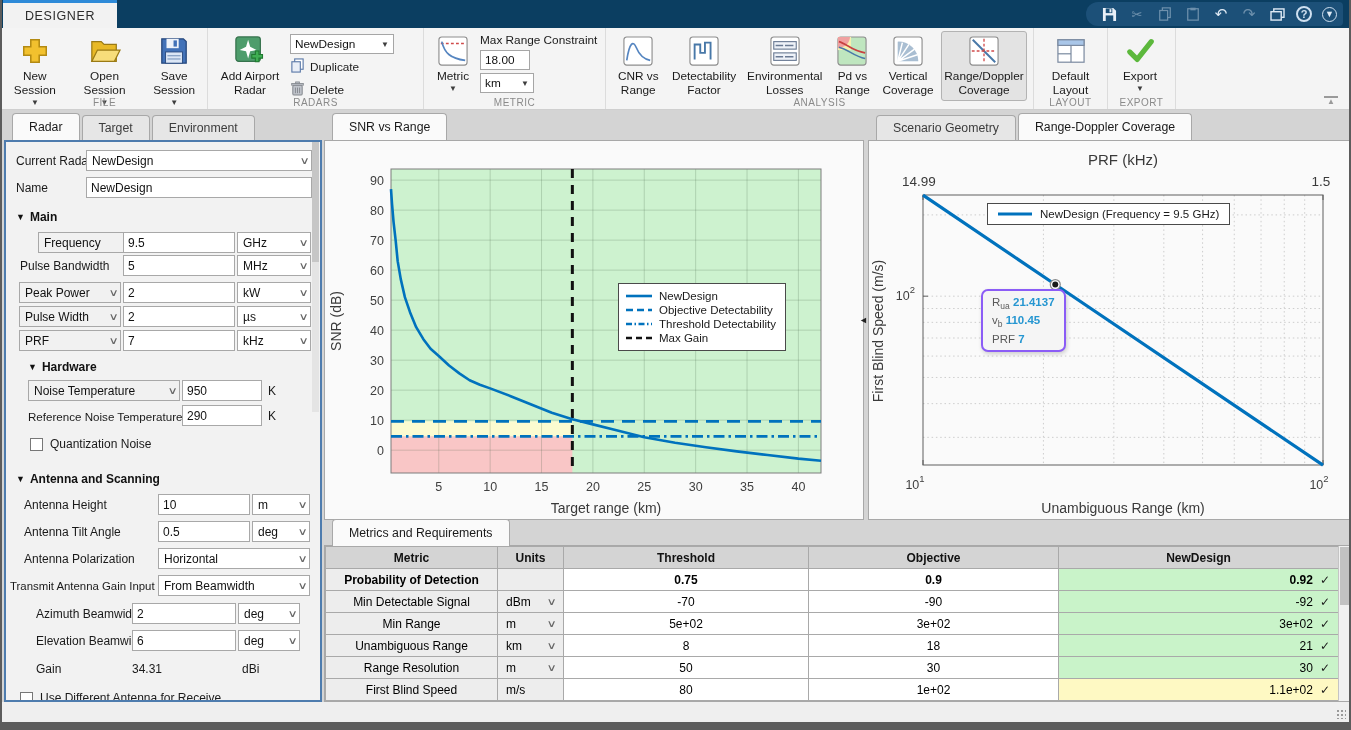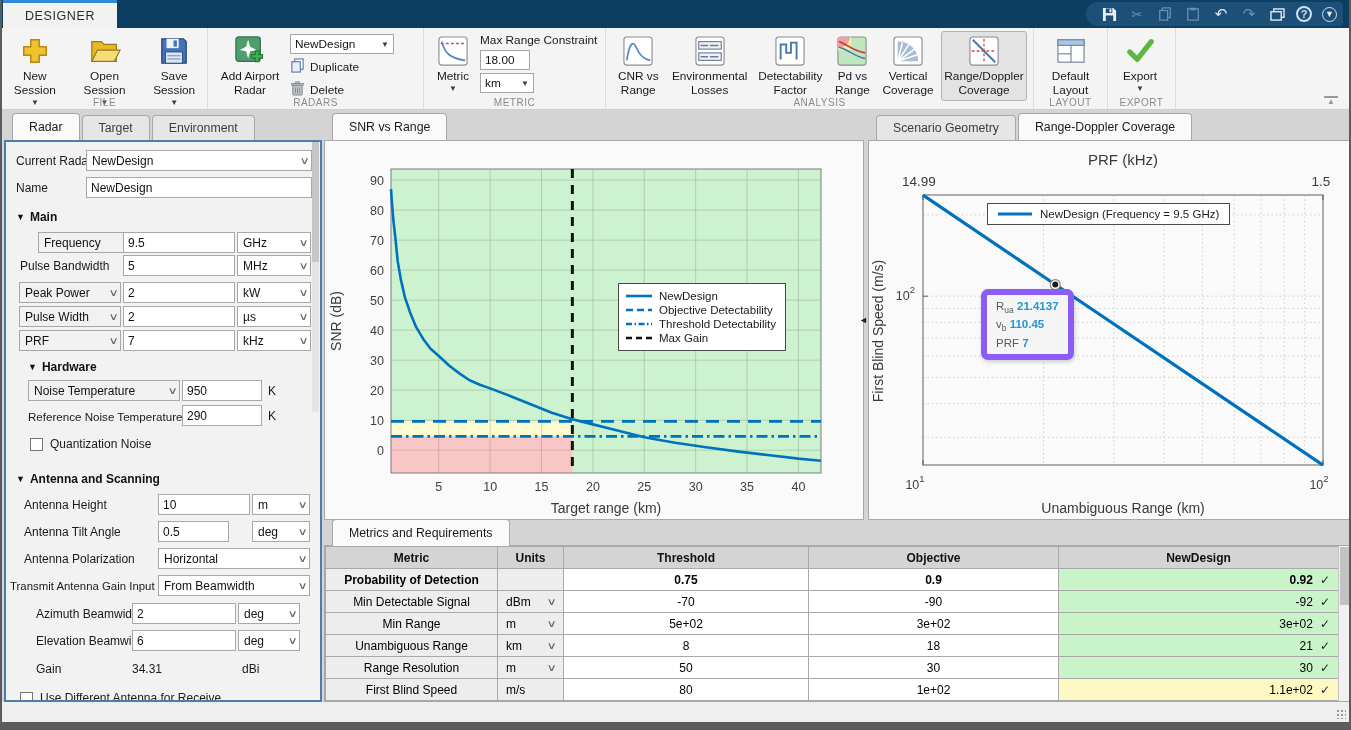--- a/index.html
+++ b/index.html
@@ -61,21 +61,21 @@
       justify-content:space-between; padding:0 3px 0 5px; font-size:12px; color:#111; }
   .ddgrey { background:#f1f1f1; }
   .chev { color:#666; font-size:10px; transform:scaleX(1.4); }
   .cbox { width:13px; height:13px; background:#fff; border:1px solid #777; margin-right:7px; flex:none; }
   .lp-scroll { position:absolute; right:1px; top:0px; width:7px; height:270px; background:#e4e4e4; }
   .lp-thumb { position:absolute; right:0; top:0; width:7px; height:120px; background:#c6c6c6; }
 
   
   .legendbox { position:absolute; background:#fff; border:1px solid #4a4a4a; padding:5px 9px 5px 7px; z-index:5; }
   .legrow { display:flex; align-items:center; gap:7px; font-size:11.5px; color:#1a1a1a; height:14px; white-space:nowrap; }
-  .datatip { position:absolute; background:#f5f5f5; border:6px solid #8b5cf6; border-radius:7px;
+  .datatip { position:absolute; background:#f5f5f5; border:2px solid #8b5cf6; border-radius:7px;
       padding:5px 9px; font-size:11.5px; color:#5a5a5a; box-shadow:1px 2px 4px rgba(0,0,0,.18); z-index:6; }
   .datatip .val { font-weight:bold; }
   .datatip sub { font-size:8.5px; }
 
   
   .mtable { border-collapse:collapse; table-layout:fixed; width:1013px; }
   .mtable th, .mtable td { border:1px solid #a9a9a9; height:22px; font-size:12px; padding:0 8px;
       overflow:hidden; white-space:nowrap; }
   .mtable th { background:#d4d4d4; font-weight:bold; color:#111; }
   .c-metric { background:#ededed; text-align:center; }
@@ -248,41 +248,41 @@
     <div class="rsec" style="width:428px;">
       <div class="bigbtn" style="width:56px;">
         <span class="bicon">
           <svg width="30" height="30" viewBox="0 0 32 32">
               <rect x="1" y="1" width="30" height="30" rx="3" fill="#fff" stroke="#8d8d8d" stroke-width="1.2"></rect>
               <path d="M4 26 C7 6 11 5 14 12 C18 22 24 25 29 26" fill="none" stroke="#5585c0" stroke-width="1.8"></path>
             </svg>
         </span>
         <span>CNR vs Range</span>
       </div>
+      <div class="bigbtn" style="width:76px;">
+        <span class="bicon">
+          <svg width="30" height="30" viewBox="0 0 32 32">
+              <rect x="1" y="1" width="30" height="30" rx="3" fill="#fff" stroke="#8d8d8d" stroke-width="1.2"></rect>
+              <path d="M6 25 V9 H12 V18 H17 V7 H23 V25" fill="none" stroke="#4878a8" stroke-width="2"></path>
+            </svg>
+        </span>
+        <span>Detectability Factor</span>
+      </div>
       <div class="bigbtn" style="width:88px;">
         <span class="bicon">
           <svg width="30" height="30" viewBox="0 0 32 32">
               <rect x="1" y="1" width="30" height="30" rx="3" fill="#fff" stroke="#8d8d8d" stroke-width="1.2"></rect>
               <rect x="4" y="6" width="24" height="8" fill="#eef2f8" stroke="#6b7b94" stroke-width="1.2"></rect>
               <path d="M6 10 h8 M16 10 h9" stroke="#6b7b94" stroke-width="1.6"></path>
               <rect x="4" y="18" width="24" height="8" fill="#eef2f8" stroke="#6b7b94" stroke-width="1.2"></rect>
               <path d="M6 22 h8 M16 22 h9" stroke="#6b7b94" stroke-width="1.6"></path>
             </svg>
         </span>
         <span>Environmental Losses</span>
       </div>
-      <div class="bigbtn" style="width:76px;">
-        <span class="bicon">
-          <svg width="30" height="30" viewBox="0 0 32 32">
-              <rect x="1" y="1" width="30" height="30" rx="3" fill="#fff" stroke="#8d8d8d" stroke-width="1.2"></rect>
-              <path d="M6 25 V9 H12 V18 H17 V7 H23 V25" fill="none" stroke="#4878a8" stroke-width="2"></path>
-            </svg>
-        </span>
-        <span>Detectability Factor</span>
-      </div>
       <div class="bigbtn" style="width:48px;">
         <span class="bicon">
           <svg width="30" height="30" viewBox="0 0 32 32">
               <rect x="1" y="1" width="30" height="30" rx="3" fill="#bfe6bf" stroke="#8d8d8d" stroke-width="1.2"></rect>
               <path d="M1 1 h14 v14 H1 z" fill="#f4f0ae"></path>
               <path d="M1 1 h13 C13 8 9 12 1 13 z" fill="#f0a0a0"></path>
               <path d="M2 6 C10 8 16 16 30 18" fill="none" stroke="#c84040" stroke-width="1.8"></path>
               <path d="M2 12 C12 14 18 22 30 24" fill="none" stroke="#4878a8" stroke-width="1.5"></path>
             </svg>
         </span>
@@ -462,21 +462,21 @@
       </div>
     <input class="field" style="position: absolute; left: 152px; top: 352px; width: 92px;" readonly="" value="10">
     <div class="ddfield" style="position:absolute;left:246px;top:352px;width:58px;">
       <span>m</span>
         <span class="chev">∨</span>
     </div>
 
     <div class="lrow" style="left:18px;top:379px;">
         <span class="lbl">Antenna Tilt Angle</span>
       </div>
-    <input class="field" style="position: absolute; left: 152px; top: 379px; width: 71px;" readonly="" value="0.5">
+    <input class="field" style="position: absolute; left: 152px; top: 379px; width: 92px;" readonly="" value="0.5">
     <div class="ddfield" style="position:absolute;left:246px;top:379px;width:58px;">
       <span>deg</span>
         <span class="chev">∨</span>
     </div>
 
     <div class="lrow" style="left:18px;top:406px;">
         <span class="lbl">Antenna Polarization</span>
       </div>
     <div class="ddfield" style="position:absolute;left:152px;top:406px;width:152px;">
       <span>Horizontal</span>

